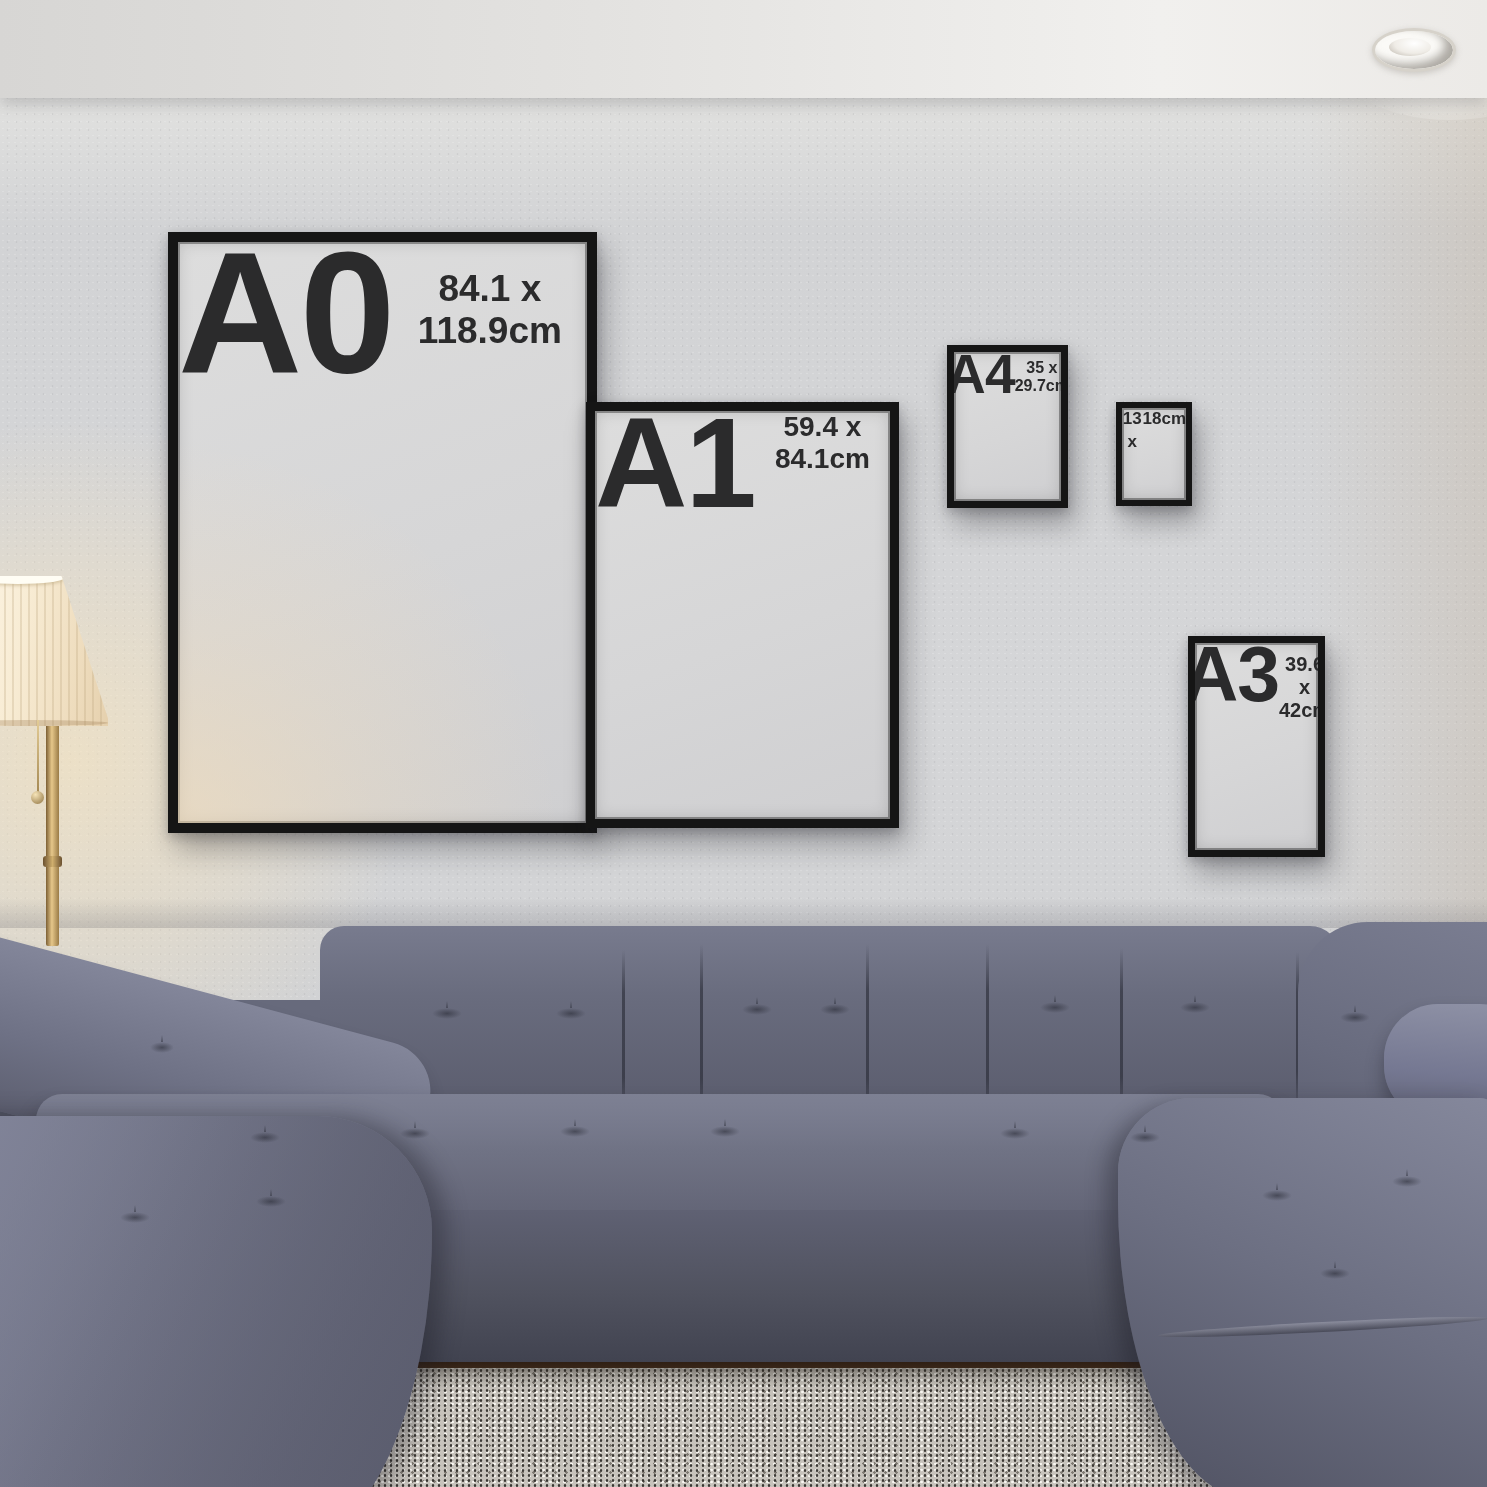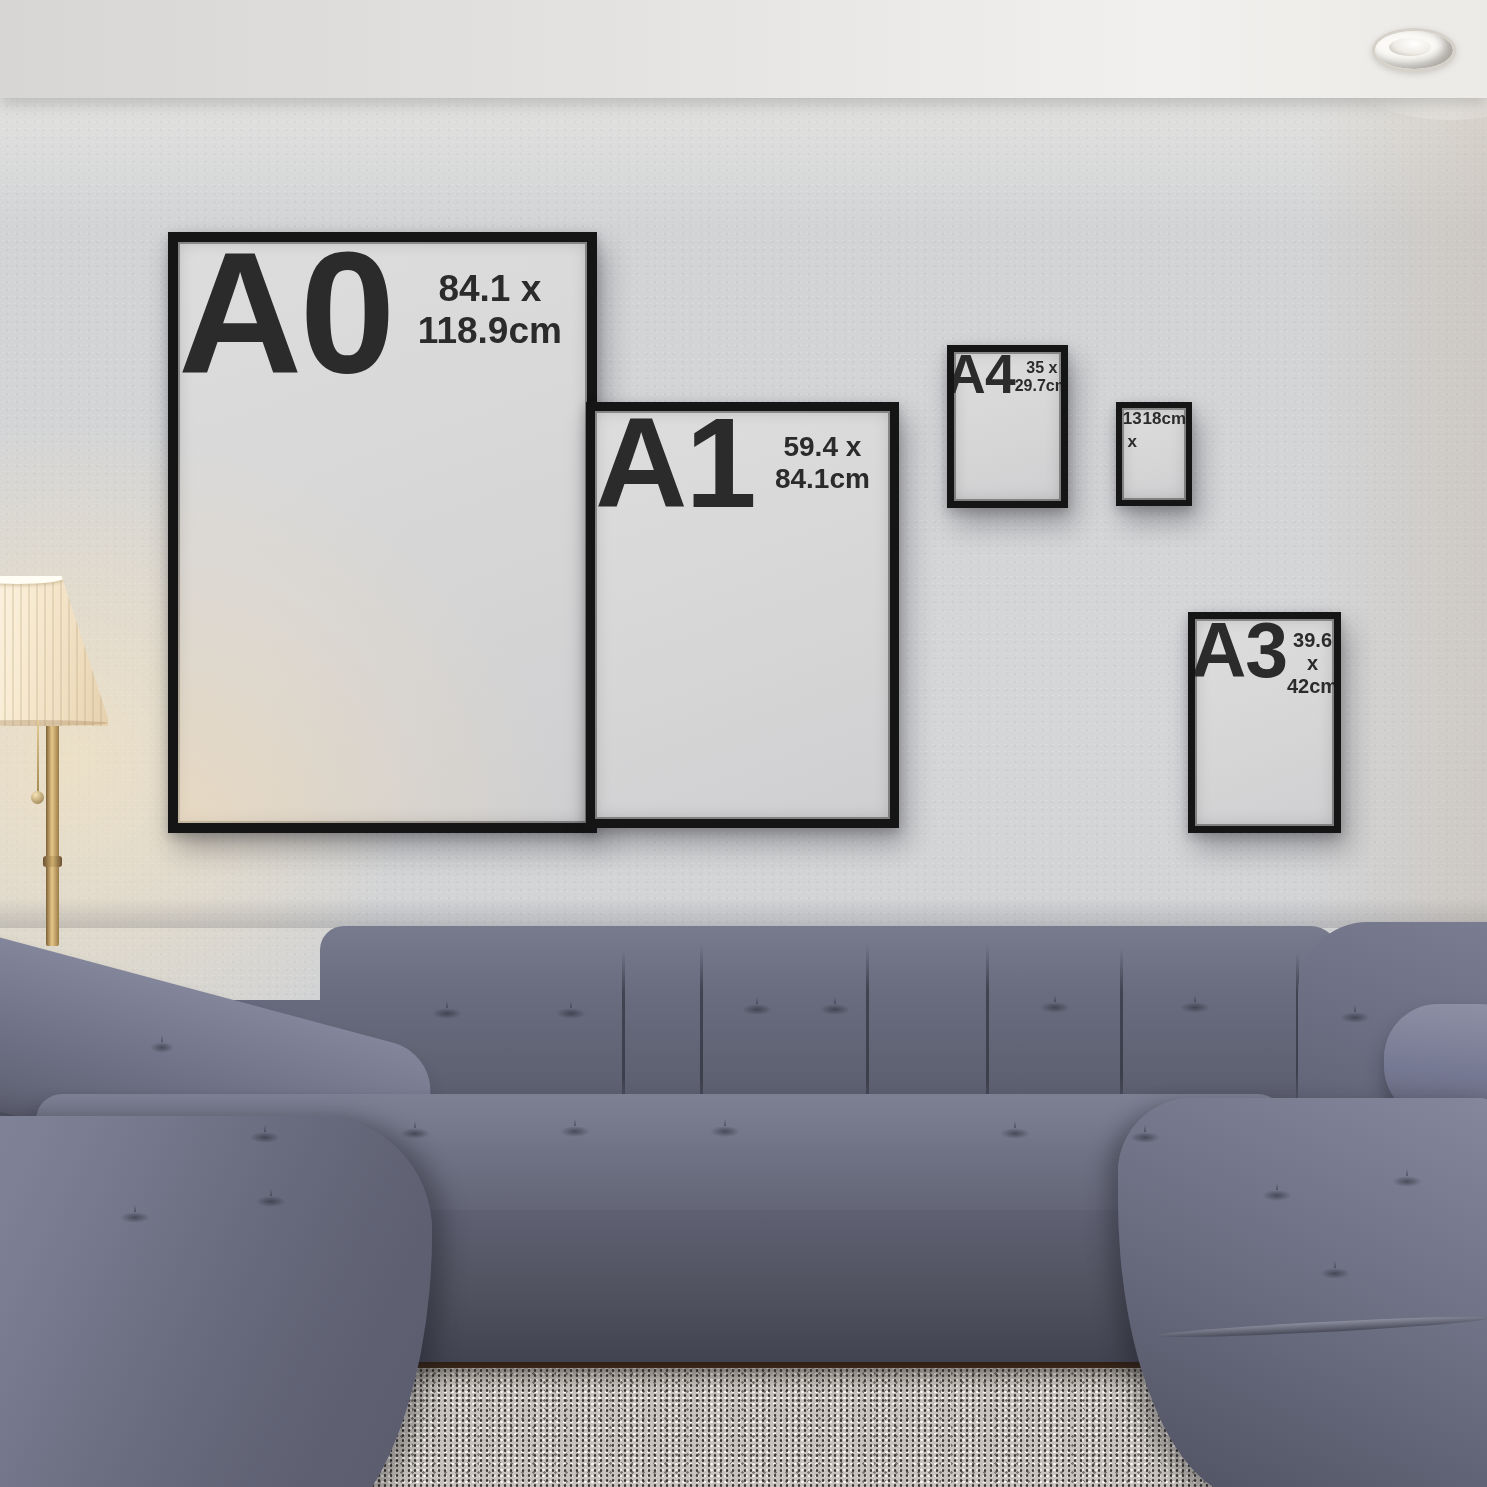--- a/index.html
+++ b/index.html
@@ -86,30 +86,30 @@
   }
   .size-label{font-weight:bold;line-height:.82;letter-spacing:-.015em;}
   .size-dims{font-weight:bold;letter-spacing:0;}
   #f-a0{left:168px;top:232px;width:429px;height:601px;--bw:10px;}
   #f-a0 .size-label{font-size:172px;}
   #f-a0 .size-dims{font-size:37px;margin-top:26px;}
   #f-a0 .mat::after{content:"";position:absolute;inset:0;
     background:radial-gradient(circle at -6% 104%,rgba(246,222,182,.65) 0%,rgba(246,222,182,.25) 30%,rgba(246,222,182,0) 55%);}
   #f-a1{left:586px;top:402px;width:313px;height:426px;--bw:9px;}
   #f-a1 .size-label{font-size:128px;}
-  #f-a1 .size-dims{font-size:28px;margin-top:20px;}
+  #f-a1 .size-dims{font-size:28px;}
   #f-a4{left:947px;top:345px;width:121px;height:163px;--bw:7px;}
   #f-a4 .size-label{font-size:55px;}
   #f-a4 .size-dims{font-size:16px;margin-top:7px;}
   #f-13x18{left:1080px;top:402px;width:76px;height:104px;margin-left:36px;--bw:6px;}
   #f-13x18 .size-dims{font-size:17px;line-height:1.35;margin-top:0;}
   #f-a2{left:947px;top:525px;width:226px;height:310px;--bw:8px;}
   #f-a2 .size-label{font-size:104px;}
   #f-a2 .size-dims{font-size:25px;margin-top:15px;}
-  #f-a3{left:1188px;top:612px;width:153px;height:221px;--bw:7px;}
+  #f-a3{left:1188px;top:636px;width:137px;height:221px;--bw:7px;}
   #f-a3 .size-label{font-size:77px;}
   #f-a3 .size-dims{font-size:20px;margin-top:10px;}
   
   .floor{position:absolute;left:300px;top:1344px;width:980px;height:60px;z-index:3;
     background:linear-gradient(180deg,#140c07 0%,#46301f 55%,#38281a 100%);}
   .rug{
     position:absolute;left:292px;top:1368px;width:968px;height:119px;z-index:4;
     border-radius:12px 12px 0 0;background-color:var(--rug,#c7c3bc);
     background-image:
       radial-gradient(circle,rgba(43,40,36,.9) 1px,transparent 1.6px),

